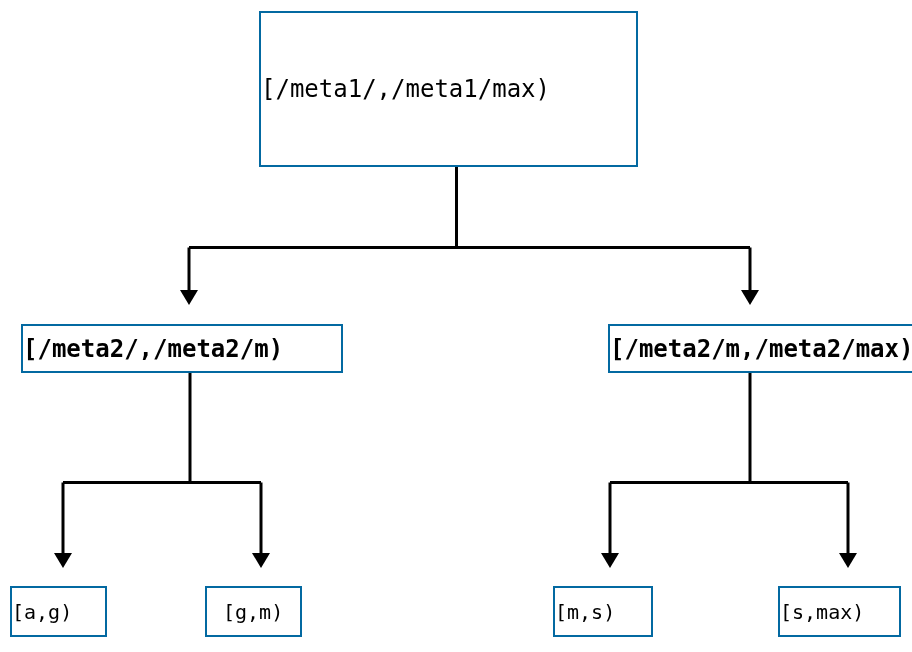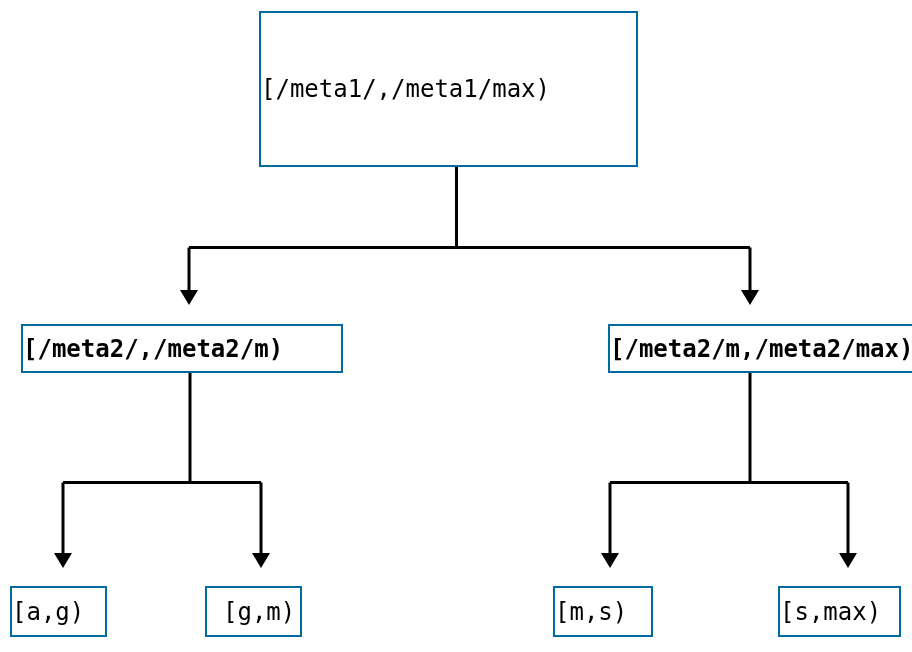--- a/index.html
+++ b/index.html
@@ -38,21 +38,21 @@
     letter-spacing: 0;
   }
   .node-label {
     display: block;
     line-height: 1;
     color: #000000;
     white-space: pre;
   }
   .level-root .node-label { font-size: 24px; }
   .level-mid  .node-label { font-size: 24px; font-weight: bold; }
-  .level-leaf .node-label { font-size: 24px; }
+  .level-leaf .node-label { font-size: 20px; }
 </style>
 </head>
 <body>
 
 <div id="diagram-canvas">
 
   <svg id="connector-layer" width="912" height="652" viewBox="0 0 912 652" xmlns="http://www.w3.org/2000/svg">
 
     <g>
       <path d="M 456.5 167 L 456.5 247.5" stroke="#000000" stroke-width="3" fill="none"></path>

